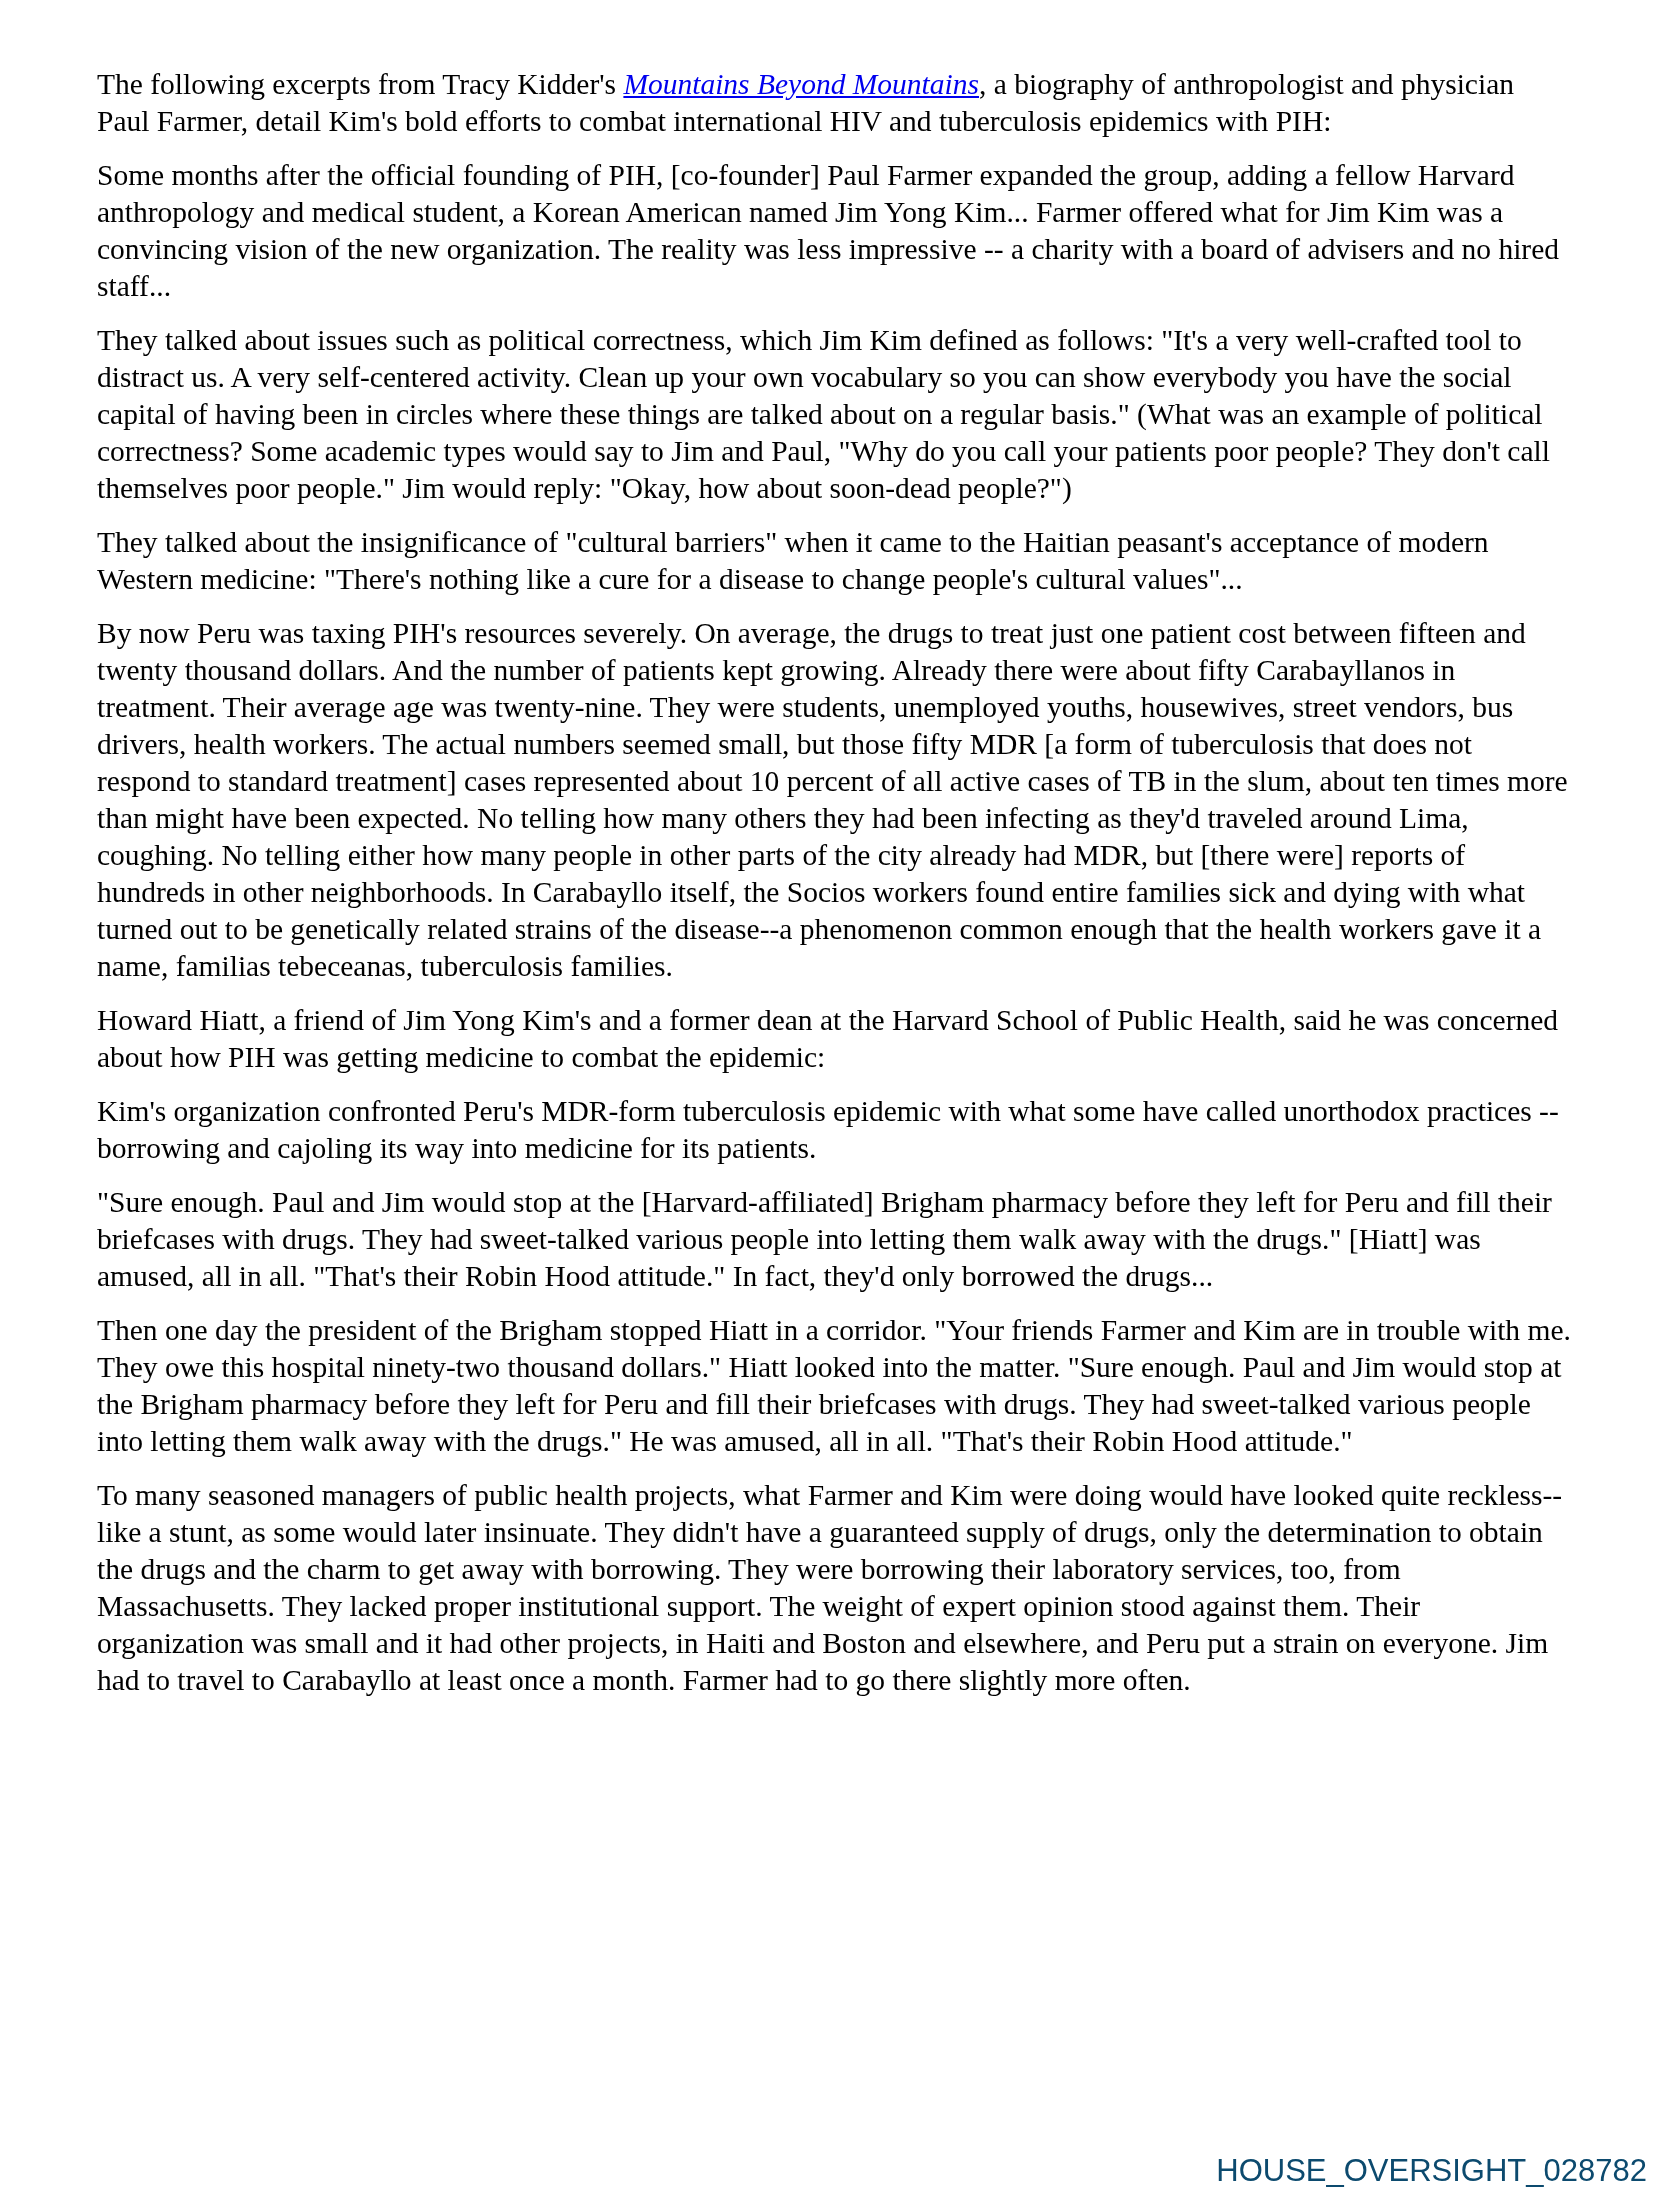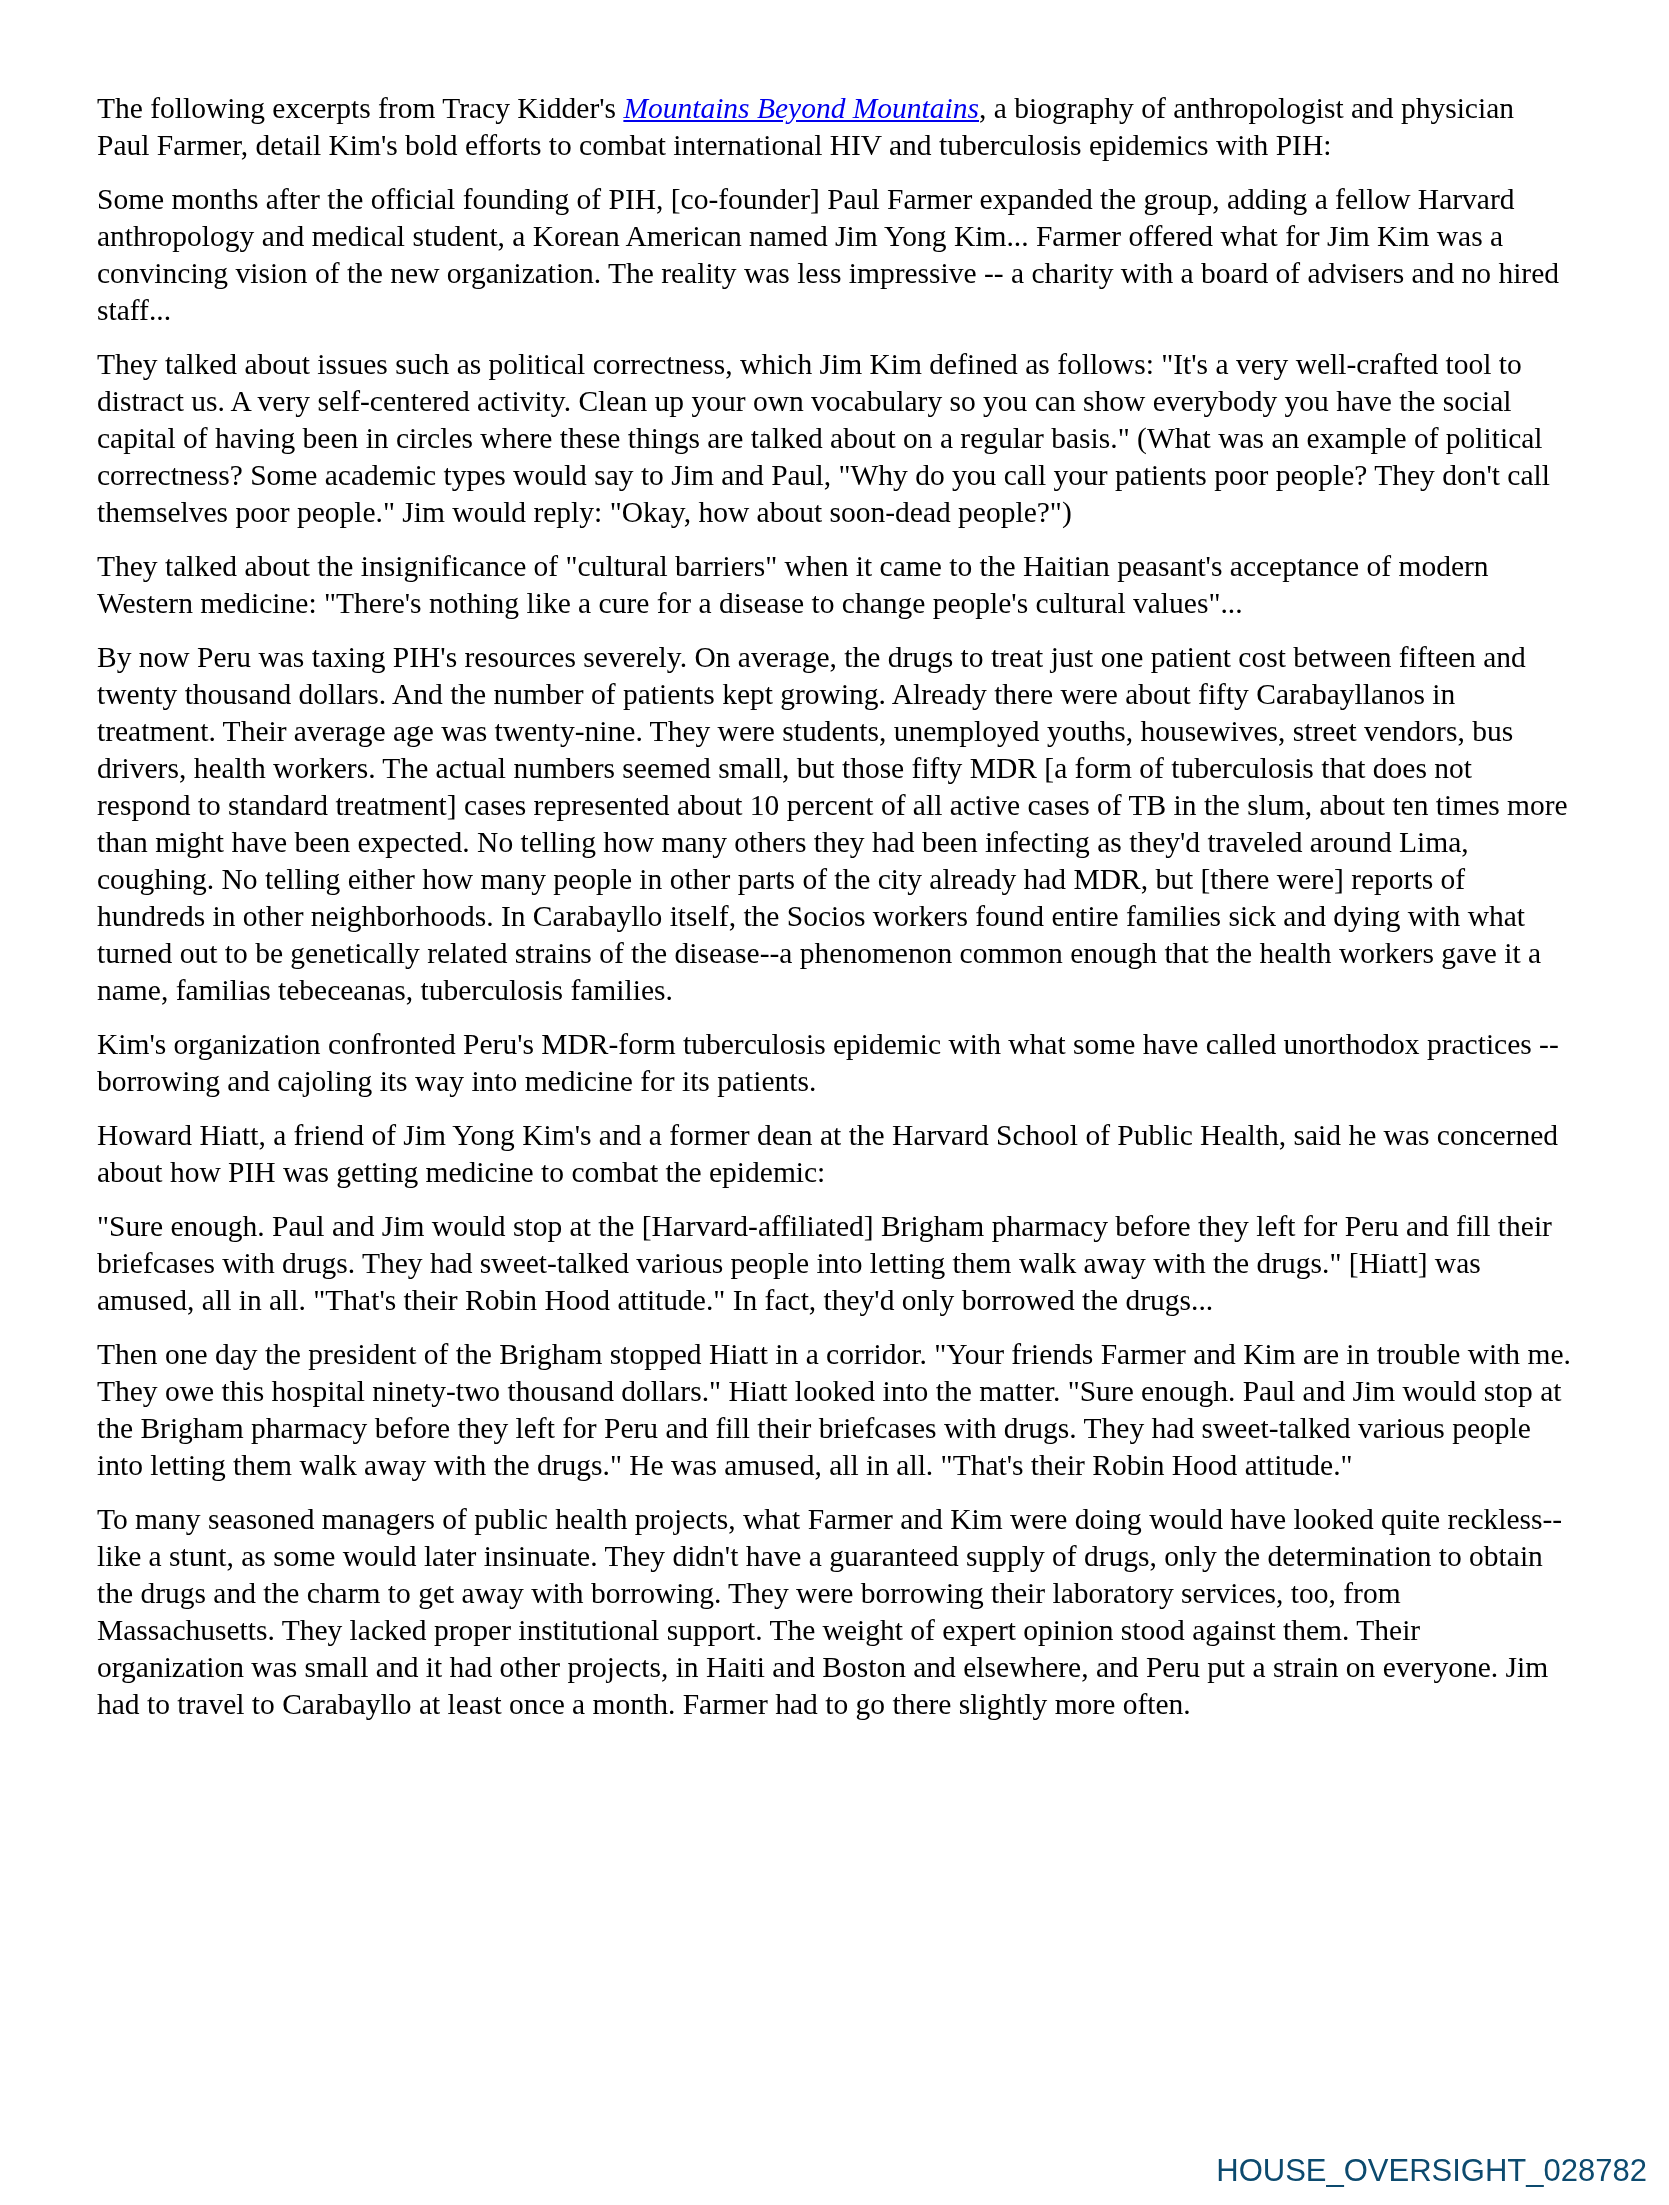--- a/index.html
+++ b/index.html
@@ -12,21 +12,21 @@
     background: #ffffff;
     color: #000000;
     font-family: "Liberation Serif", "DejaVu Serif", serif;
     font-size: 29.5px;
     line-height: 37px;
     position: relative;
     overflow: hidden;
   }
   .page {
     box-sizing: border-box;
-    padding: 90px 98px 0 97px;
+    padding: 66px 98px 0 97px;
   }
   p.doc-paragraph {
     margin: 0 0 17px 0;
     text-align: left;
   }
   a.book-link {
     font-style: italic;
     text-decoration: underline;
     cursor: pointer;
   }
@@ -46,22 +46,22 @@
 <div class="page">
 
   <p class="doc-paragraph">
     <span>The following excerpts from Tracy Kidder's </span><a class="book-link" style="color: rgb(0, 0, 238);">Mountains Beyond Mountains</a><span>, a biography of anthropologist and physician Paul Farmer, detail Kim's bold efforts to combat international HIV and tuberculosis epidemics with PIH:</span>
   </p>
 
   <p class="doc-paragraph">Some months after the official founding of PIH, [co-founder] Paul Farmer expanded the group, adding a fellow Harvard anthropology and medical student, a Korean American named Jim Yong Kim... Farmer offered what for Jim Kim was a convincing vision of the new organization. The reality was less impressive -- a charity with a board of advisers and no hired staff...</p>
   <p class="doc-paragraph">They talked about issues such as political correctness, which Jim Kim defined as follows: "It's a very well-crafted tool to distract us. A very self-centered activity. Clean up your own vocabulary so you can show everybody you have the social capital of having been in circles where these things are talked about on a regular basis." (What was an example of political correctness? Some academic types would say to Jim and Paul, "Why do you call your patients poor people? They don't call themselves poor people." Jim would reply: "Okay, how about soon-dead people?")</p>
   <p class="doc-paragraph">They talked about the insignificance of "cultural barriers" when it came to the Haitian peasant's acceptance of modern Western medicine: "There's nothing like a cure for a disease to change people's cultural values"...</p>
   <p class="doc-paragraph">By now Peru was taxing PIH's resources severely. On average, the drugs to treat just one patient cost between fifteen and twenty thousand dollars. And the number of patients kept growing. Already there were about fifty Carabayllanos in treatment. Their average age was twenty-nine. They were students, unemployed youths, housewives, street vendors, bus drivers, health workers. The actual numbers seemed small, but those fifty MDR [a form of tuberculosis that does not respond to standard treatment] cases represented about 10 percent of all active cases of TB in the slum, about ten times more than might have been expected. No telling how many others they had been infecting as they'd traveled around Lima, coughing. No telling either how many people in other parts of the city already had MDR, but [there were] reports of hundreds in other neighborhoods. In Carabayllo itself, the Socios workers found entire families sick and dying with what turned out to be genetically related strains of the disease--a phenomenon common enough that the health workers gave it a name, familias tebeceanas, tuberculosis families.</p>
+  <p class="doc-paragraph">Howard Hiatt, a friend of Jim Yong Kim's and a former dean at the Harvard School of Public Health, said he was concerned about how PIH was getting medicine to combat the epidemic:</p>
   <p class="doc-paragraph">Kim's organization confronted Peru's MDR-form tuberculosis epidemic with what some have called unorthodox practices -- borrowing and cajoling its way into medicine for its patients.</p>
-  <p class="doc-paragraph">Howard Hiatt, a friend of Jim Yong Kim's and a former dean at the Harvard School of Public Health, said he was concerned about how PIH was getting medicine to combat the epidemic:</p>
   <p class="doc-paragraph">"Sure enough. Paul and Jim would stop at the [Harvard-affiliated] Brigham pharmacy before they left for Peru and fill their briefcases with drugs. They had sweet-talked various people into letting them walk away with the drugs." [Hiatt] was amused, all in all. "That's their Robin Hood attitude." In fact, they'd only borrowed the drugs...</p>
   <p class="doc-paragraph">Then one day the president of the Brigham stopped Hiatt in a corridor. "Your friends Farmer and Kim are in trouble with me. They owe this hospital ninety-two thousand dollars." Hiatt looked into the matter. "Sure enough. Paul and Jim would stop at the Brigham pharmacy before they left for Peru and fill their briefcases with drugs. They had sweet-talked various people into letting them walk away with the drugs." He was amused, all in all. "That's their Robin Hood attitude."</p>
   <p class="doc-paragraph">To many seasoned managers of public health projects, what Farmer and Kim were doing would have looked quite reckless--like a stunt, as some would later insinuate. They didn't have a guaranteed supply of drugs, only the determination to obtain the drugs and the charm to get away with borrowing. They were borrowing their laboratory services, too, from Massachusetts. They lacked proper institutional support. The weight of expert opinion stood against them. Their organization was small and it had other projects, in Haiti and Boston and elsewhere, and Peru put a strain on everyone. Jim had to travel to Carabayllo at least once a month. Farmer had to go there slightly more often.</p>
 
 </div>
 
 <div class="footer-stamp">HOUSE_OVERSIGHT_028782</div>
 
 
 </body></html>

